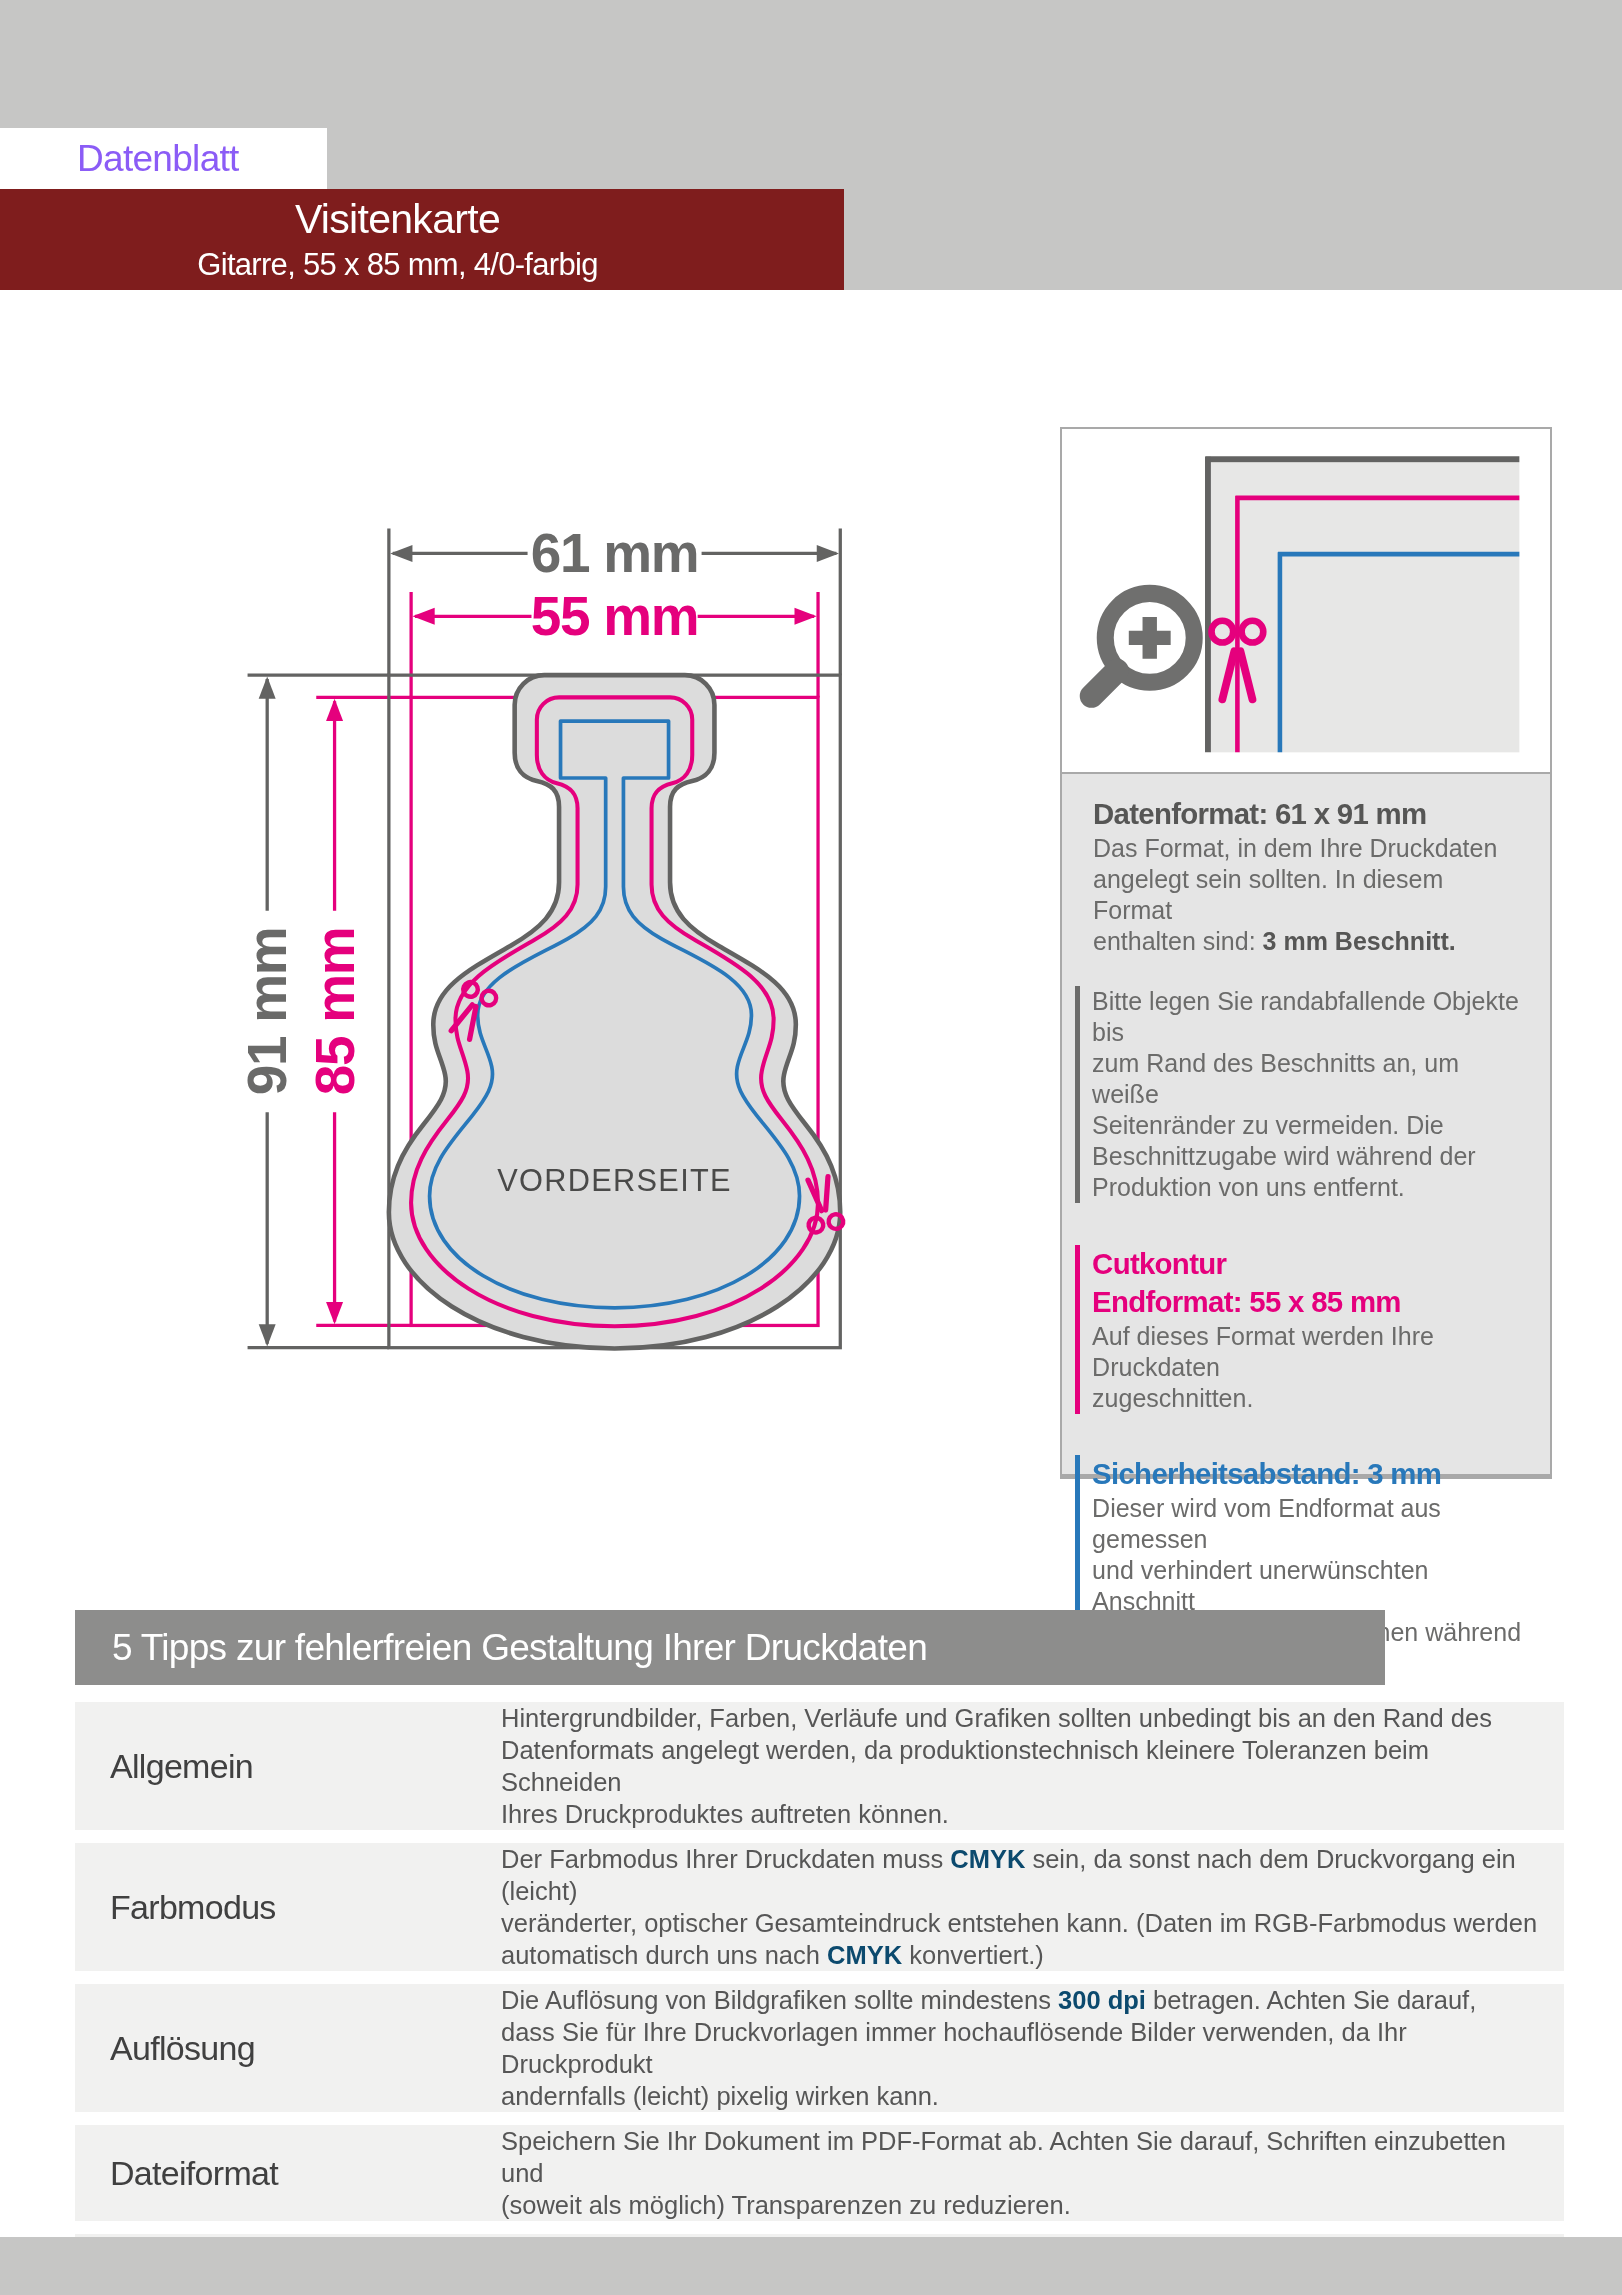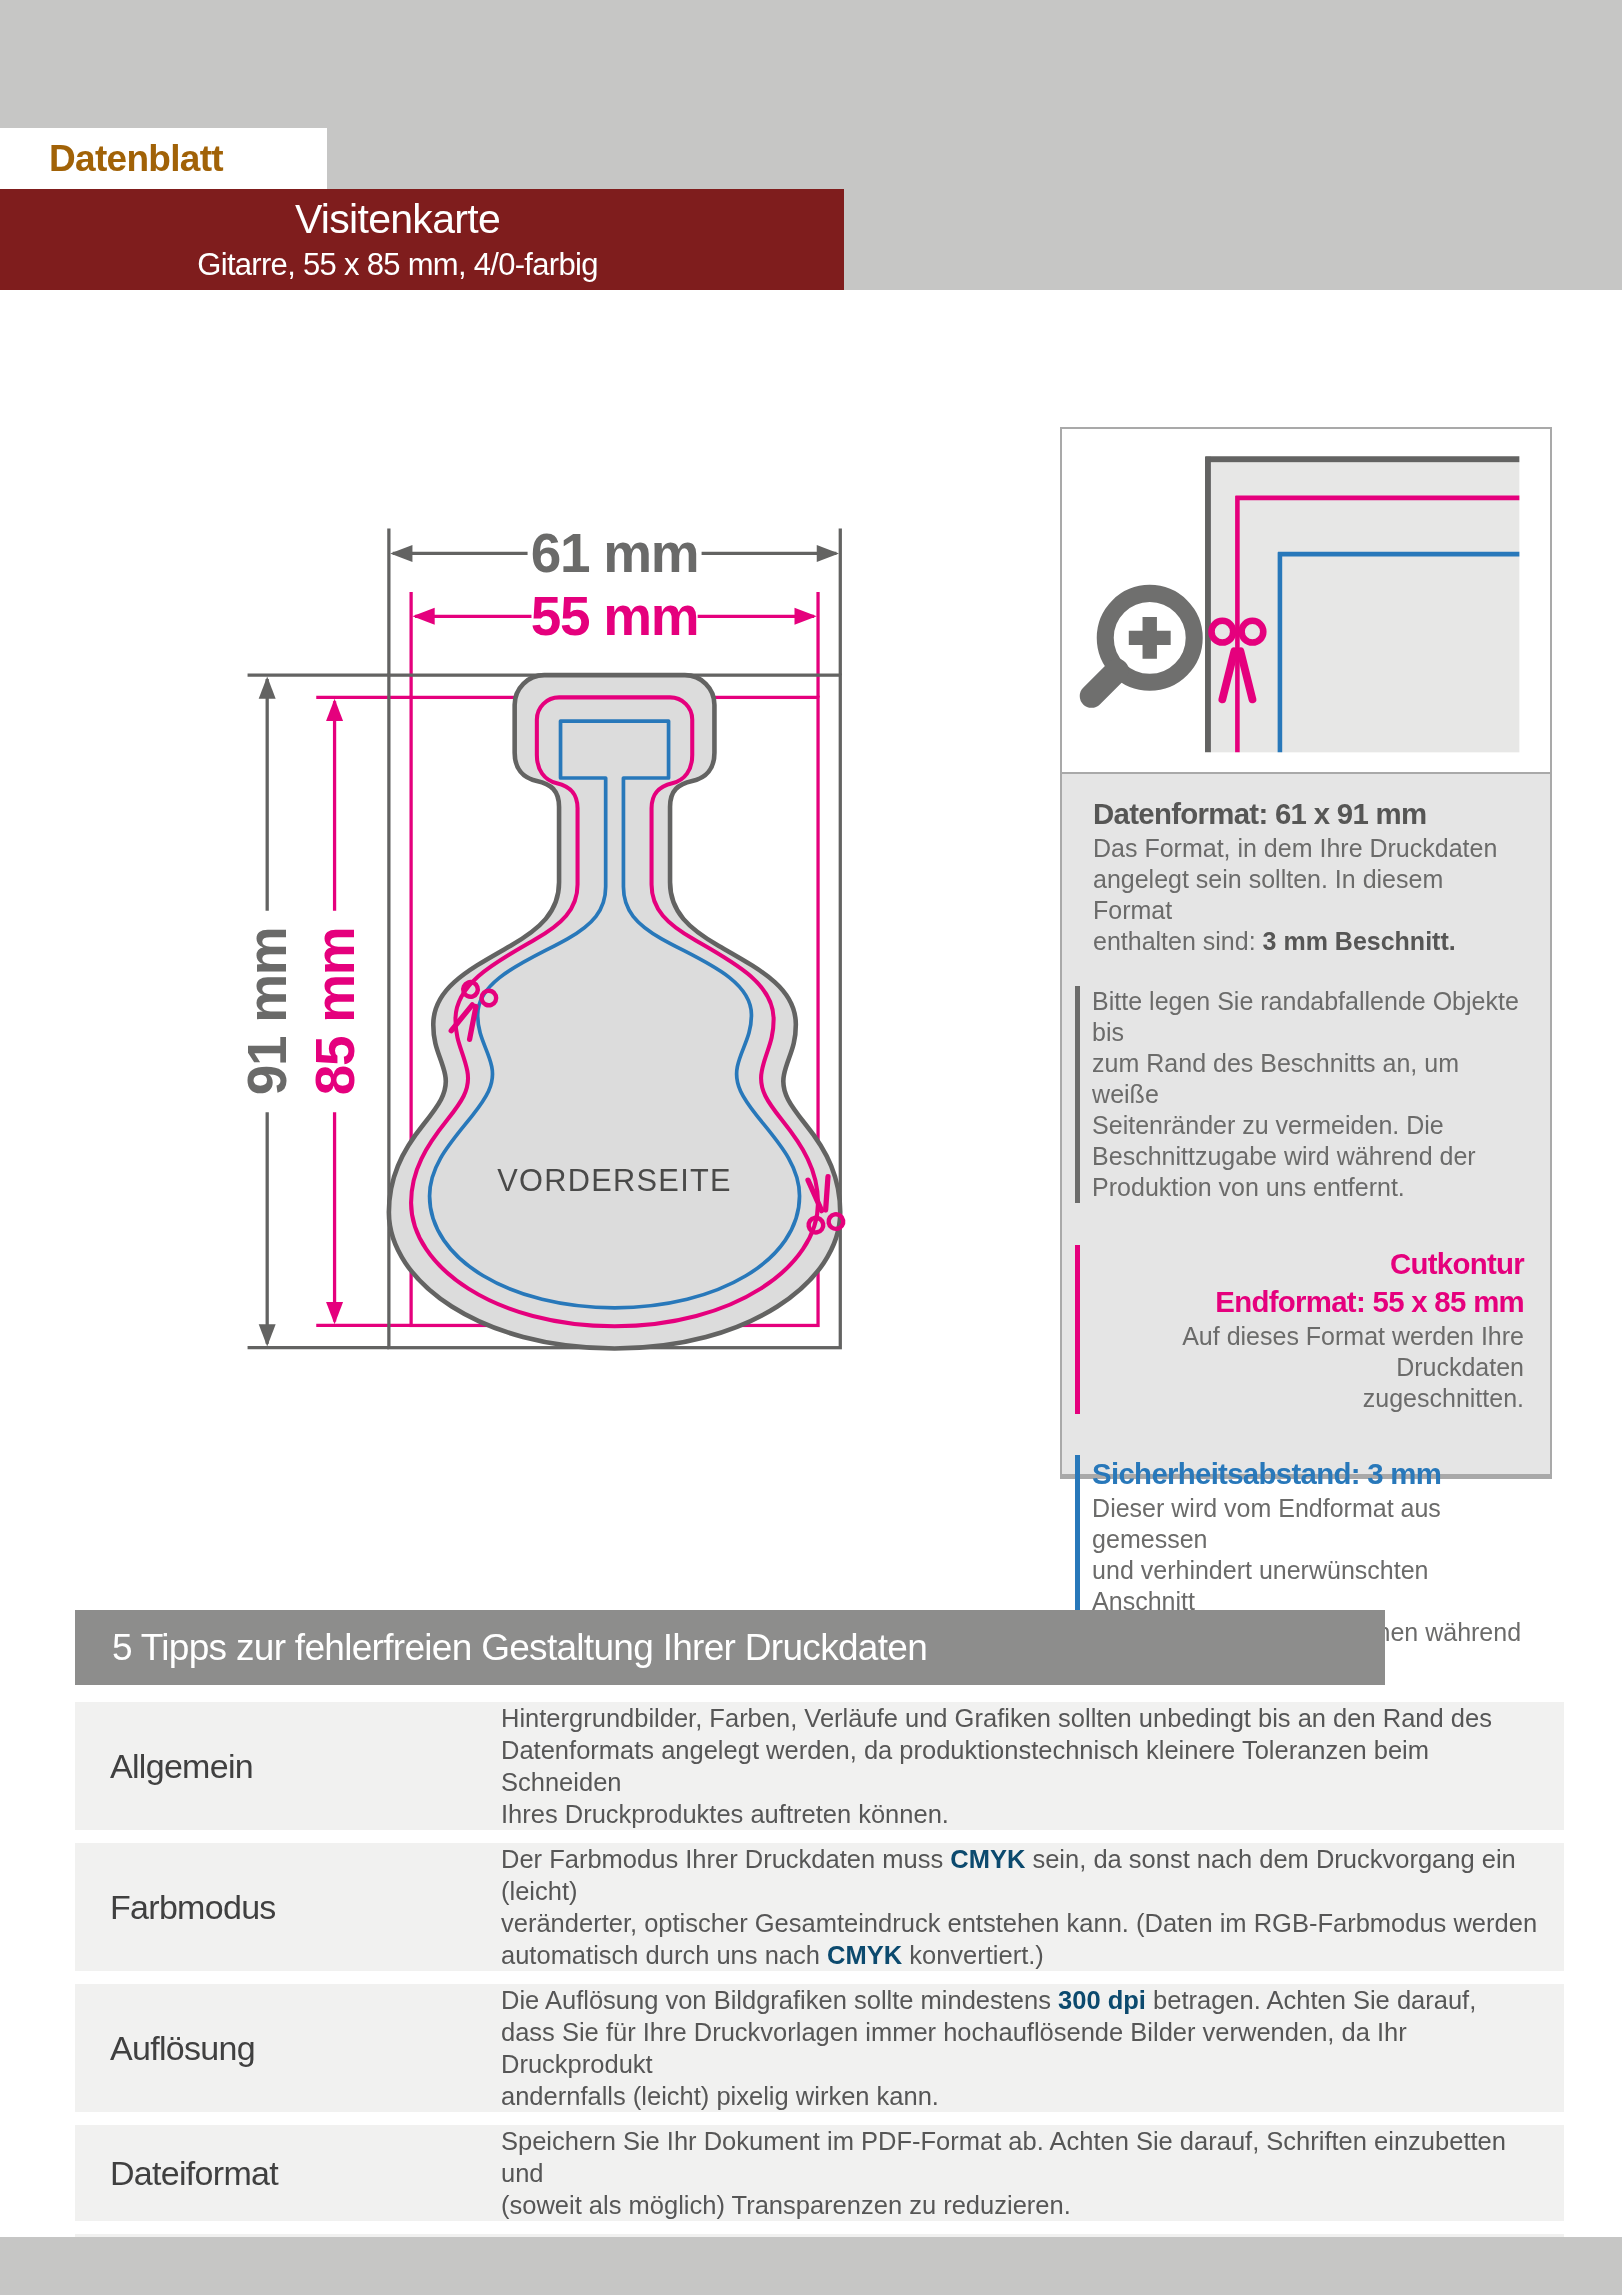--- a/index.html
+++ b/index.html
@@ -2,35 +2,35 @@
 <html style="font-size:10.5px"><head>
 <meta charset="utf-8">
 <style>
   html,body{margin:0;padding:0;}
   body{font-family:"Liberation Sans",sans-serif;}
   #page{position:relative;width:1623px;height:2295px;background:#ffffff;overflow:hidden;}
 
   
   .top-band{position:absolute;left:0;top:0;width:1623px;height:290px;background:#c6c6c5;}
   .sheet-box{position:absolute;left:0;top:128px;width:327px;height:62px;background:#ffffff;}
-  .sheet-box span{display:block;padding-left:49px;line-height:62px;font-size:37px;color:#a16207;letter-spacing:-0.7px;font-weight:bold;}
+  .sheet-box span{display:block;padding-left:77px;line-height:62px;font-size:37px;color:#8b5cf6;letter-spacing:-0.7px;}
   .title-band{position:absolute;left:0;top:189px;width:844px;height:101px;background:#7f1d1d;color:#ffffff;text-align:center;box-sizing:border-box;padding:3.9px 49px 0 0;}
   .title-band .t1{font-size:41px;line-height:52px;letter-spacing:-0.7px;}
   .title-band .t2{font-size:31px;line-height:39px;letter-spacing:-0.7px;}
 
   
   .info-panel{position:absolute;left:1060px;top:427px;width:492px;height:1052px;box-sizing:border-box;
     border:2.6px solid #a9a9a9;border-bottom-width:5.9px;background:#e5e5e5;}
   .info-panel .illus{height:343px;background:#ffffff;border-bottom:2.6px solid #a9a9a9;}
   .info-text{padding:6.5px 26px 0 31px;color:#6b6b6a;}
   .info-text .hd{font-size:29.4px;font-weight:bold;color:#565655;line-height:38px;margin-top:14.4px;letter-spacing:-0.7px;}
   .info-text p{margin:0;font-size:25px;line-height:31px;white-space:pre-line;}
   .info-text strong{font-weight:bold;color:#565655;}
   .note-block{margin-top:29px;margin-left:-17.7px;border-left:5.9px solid #6b6b6a;padding-left:11.8px;}
-  .cut-block{margin-top:42px;margin-left:-17.7px;border-left:5.9px solid #e5007d;padding-left:11.8px;text-align:right;}
+  .cut-block{margin-top:42px;margin-left:-17.7px;border-left:5.9px solid #e5007d;padding-left:11.8px;}
   .cut-block .hd{margin-top:0;color:#e5007d;}
   .cut-block .hd2{font-size:29.4px;font-weight:bold;color:#e5007d;line-height:38px;letter-spacing:-0.7px;}
   .safe-block{margin-top:41px;margin-left:-17.7px;border-left:5.9px solid #2878ba;padding-left:11.8px;}
   .safe-block .hd{margin-top:0;color:#2878ba;}
 
   
   .tips-bar{position:absolute;left:75px;top:1610px;width:1310px;height:75px;background:#8d8d8c;}
   .tips-bar span{display:block;padding-left:37px;line-height:75px;font-size:37px;color:#ffffff;letter-spacing:-0.7px;}
   .tips-rows{position:absolute;left:75px;top:1702px;width:1489px;}
   .tip-row{display:flex;align-items:center;background:#f1f1f0;margin-bottom:13px;}

